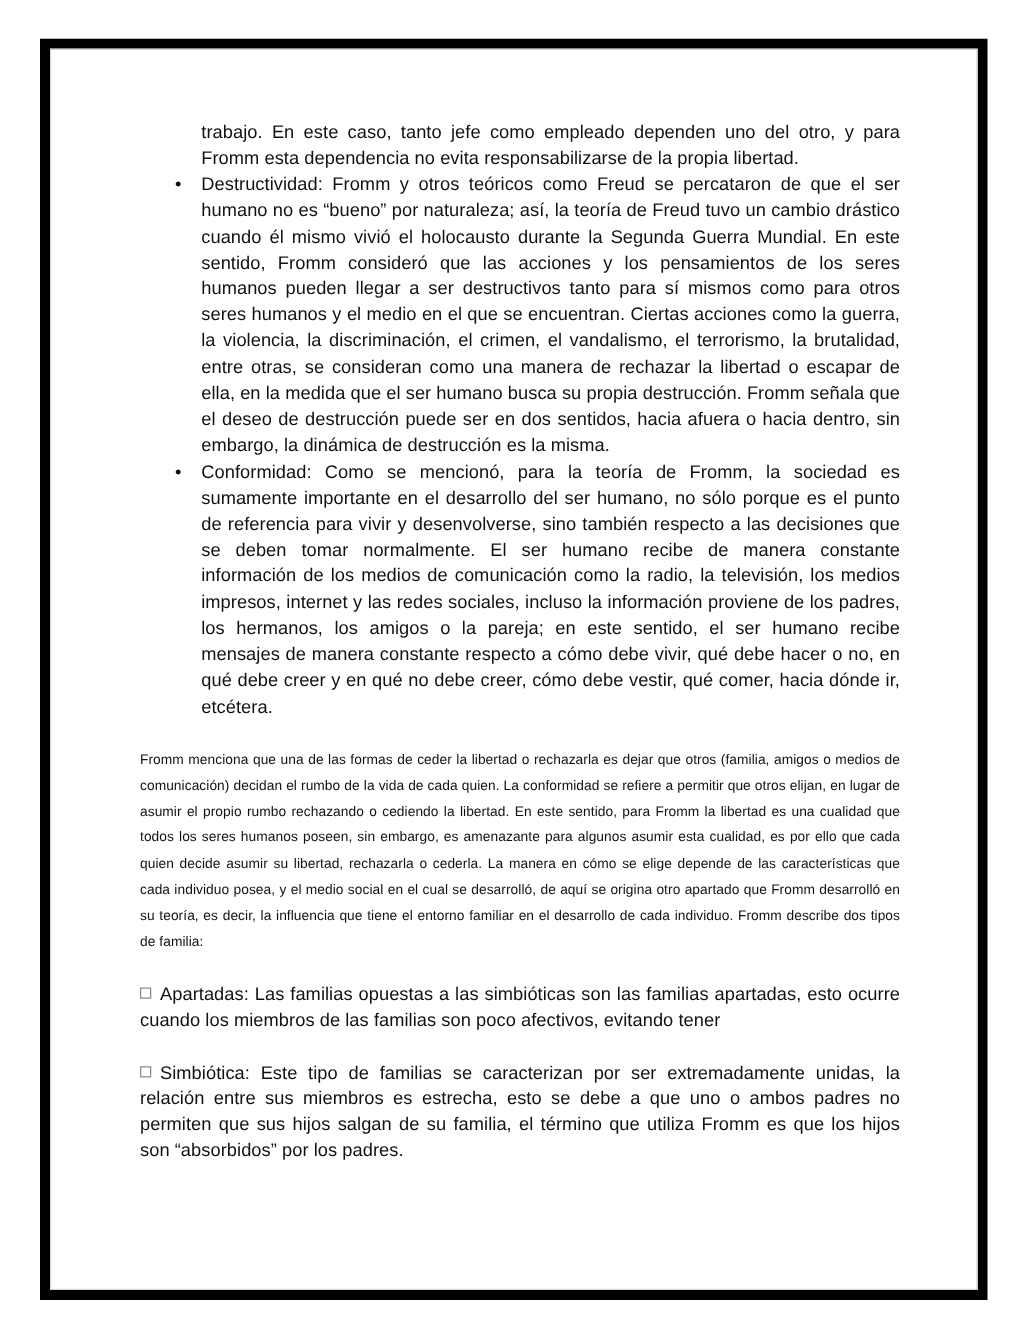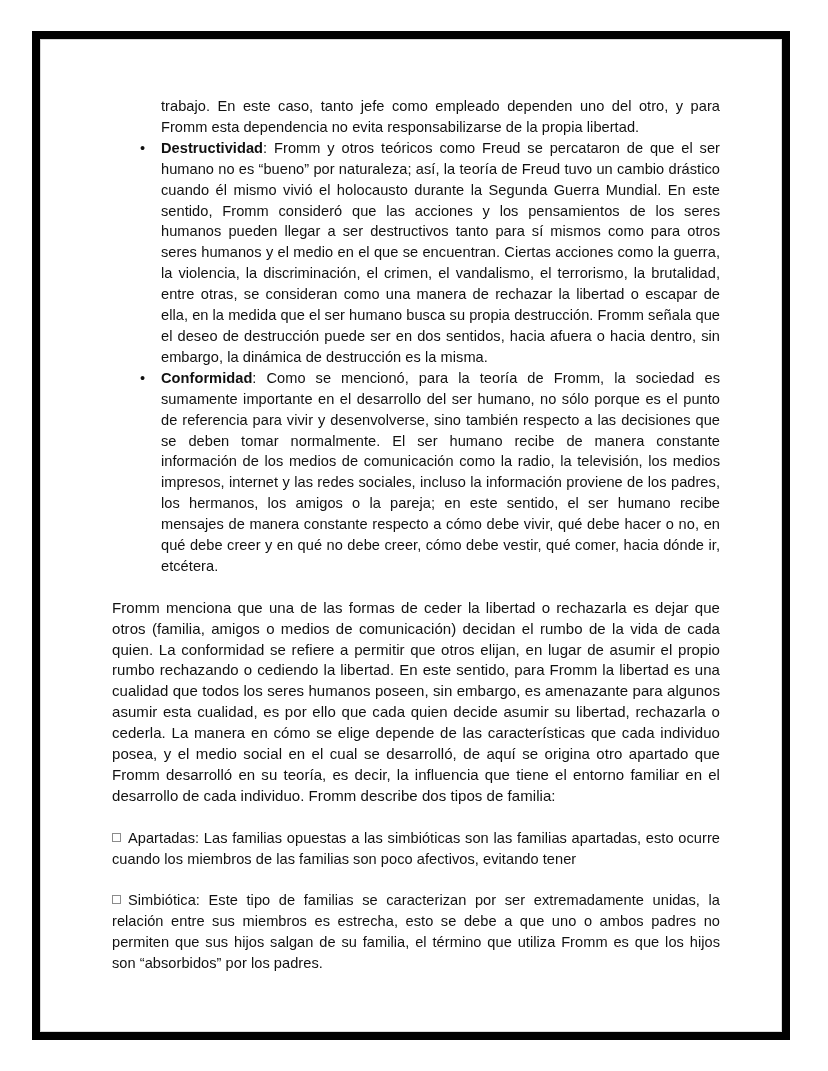--- a/index.html
+++ b/index.html
@@ -48,21 +48,21 @@
   
   .content {
     position: absolute;
     left: 71px;          
     top: 56px;           
     width: 608px;        
   }
 
   p.para {
     margin: 0 0 0 0;
-    font-size: 15px;
+    font-size: 11px;
     line-height: 20.9px;
     color: #111111;
     text-align: justify;
     text-justify: inter-word;
     hyphens: none;
     letter-spacing: 0.05px;
   }
 
   
   .bullet-list {
@@ -86,21 +86,21 @@
   .bullet-glyph {
     position: absolute;
     left: 28px;
     top: 0;
     font-size: 14.6px;
     line-height: 20.9px;
     color: #111111;
   }
 
   .lead-in {
-    font-weight: bold;
+    font-weight: normal;
   }
 
   
   .cont-para {
     margin: 0;
     padding-left: 49px;
     font-size: 14.6px;
     line-height: 20.9px;
     color: #111111;
     text-align: justify;

